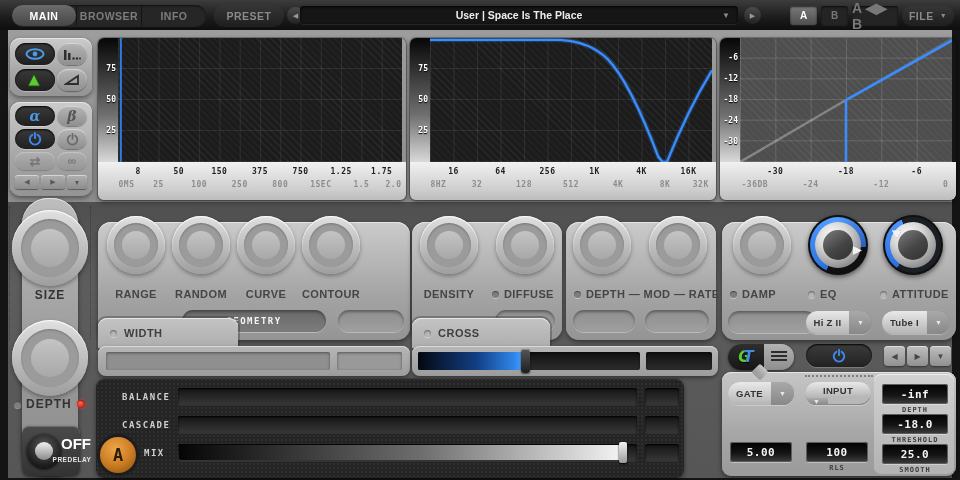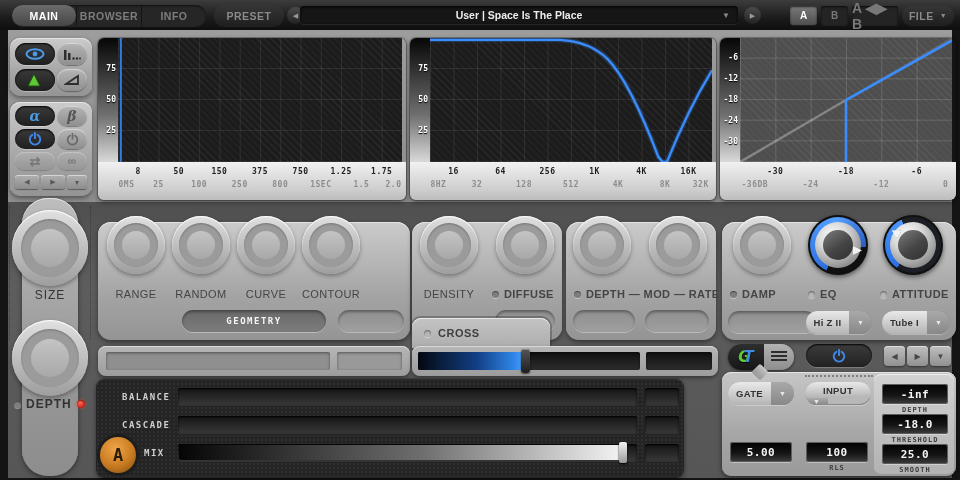--- a/index.html
+++ b/index.html
@@ -84,21 +84,21 @@
         box-shadow:0 2px 5px rgba(0,0,0,.55);}
   .knobfx .arc{position:absolute;inset:2px;border-radius:50%;}
   .arc-eq{background:conic-gradient(from 205deg,#2a6fe2 0deg,#55a0ff 150deg,#2a5cc0 250deg,#101010 250deg 360deg);}
   .arc-att{background:conic-gradient(from 215deg,#2a6fe2 0deg,#4e97ff 120deg,#1b1e24 120deg 360deg);}
   .knobfx .cap{position:absolute;inset:7px;border-radius:50%;
         background:radial-gradient(circle at 38% 30%,#fdfdfd,#d8d8d8 35%,#909090 75%,#6c6c6c);}
   .knobfx .cap::after{content:"";position:absolute;inset:8px;border-radius:50%;
         background:linear-gradient(145deg,#7e7e7e,#454545 55%,#303030);}
   .ptr{position:absolute;width:9px;height:9px;background:#f2f2f2;
         clip-path:polygon(0 0,100% 50%,0 100%);box-shadow:0 0 2px rgba(0,0,0,.6);}
-  .klabel{position:absolute;font-weight:normal;font-size:11px;color:#454545;letter-spacing:.4px;text-align:center;}
+  .klabel{position:absolute;font-weight:bold;font-size:11px;color:#454545;letter-spacing:.4px;text-align:center;}
   .krow{position:absolute;display:flex;align-items:center;gap:5px;
         font-weight:bold;font-size:11px;color:#454545;letter-spacing:.4px;}
   .dot{width:7px;height:7px;border-radius:50%;background:#7e7e7e;
         box-shadow:inset 0 1px 1px rgba(0,0,0,.45),0 1px 0 rgba(255,255,255,.4);}
   .ring{width:7px;height:7px;border-radius:50%;background:#b9b9b9;
         box-shadow:inset 0 1px 2px rgba(0,0,0,.5),0 1px 0 rgba(255,255,255,.4);}
   .led{width:8px;height:8px;border-radius:50%;background:radial-gradient(circle at 40% 35%,#ff6a52,#c8221a 70%);
         box-shadow:0 0 3px rgba(255,60,40,.8),inset 0 1px 1px rgba(0,0,0,.4);}
   .pill{position:absolute;height:22px;border-radius:11px;
         background:linear-gradient(180deg,#8e8e8e,#a0a0a0);
@@ -400,33 +400,42 @@
 
   <div class="leftcol"></div>
   <div class="knob big" style="left:12px;top:210px;"></div>
   <div class="klabel" style="left:12px;top:288px;width:76px;font-size:12px;letter-spacing:1px;color:#333;">SIZE</div>
   <div class="knob big" style="left:12px;top:320px;"></div>
   <div class="krow" style="left:14px;top:397px;font-size:12px;letter-spacing:1px;color:#333;">
     <span class="dot"></span>
     <span>DEPTH</span>
     <span class="led"></span>
   </div>
+  <div class="predelaybox">
+    <div class="preknob"></div>
+    <div style="position:absolute;left:39px;top:9px;color:#fff;font-weight:bold;font-size:15px;">OFF</div>
+    <div style="position:absolute;left:30px;top:30px;width:40px;color:#e8e8e8;font-weight:bold;font-size:6.5px;letter-spacing:.5px;text-align:center;">PREDELAY</div>
+  </div>
 
   <div class="panel" style="left:98px;top:222px;width:312px;height:118px;"></div>
   <div class="knob" style="left:107px;top:216px;"></div>
   <div class="knob" style="left:172px;top:216px;"></div>
   <div class="knob" style="left:237px;top:216px;"></div>
   <div class="knob" style="left:302px;top:216px;"></div>
   <div class="klabel" style="left:103px;top:288px;width:66px;">RANGE</div>
   <div class="klabel" style="left:165px;top:288px;width:72px;">RANDOM</div>
   <div class="klabel" style="left:233px;top:288px;width:66px;">CURVE</div>
   <div class="klabel" style="left:295px;top:288px;width:72px;">CONTOUR</div>
   <div class="pill dark" style="left:182px;top:310px;width:144px;">GEOMETRY</div>
   <div class="pill" style="left:338px;top:310px;width:66px;"></div>
 
+  <div class="tabfold" style="left:98px;top:318px;width:140px;">
+    <span class="ring"></span>
+    <span>WIDTH</span>
+  </div>
   <div class="sliderpanel" style="left:98px;top:346px;width:312px;">
     <div class="strack" style="left:8px;width:224px;"></div>
     <div class="strack" style="left:239px;width:65px;background:#999;"></div>
   </div>
 
   <div class="panel" style="left:412px;top:222px;width:150px;height:118px;"></div>
   <div class="knob" style="left:420px;top:216px;"></div>
   <div class="knob" style="left:496px;top:216px;"></div>
   <div class="klabel" style="left:416px;top:288px;width:66px;">DENSITY</div>
   <div class="krow" style="left:492px;top:288px;">

